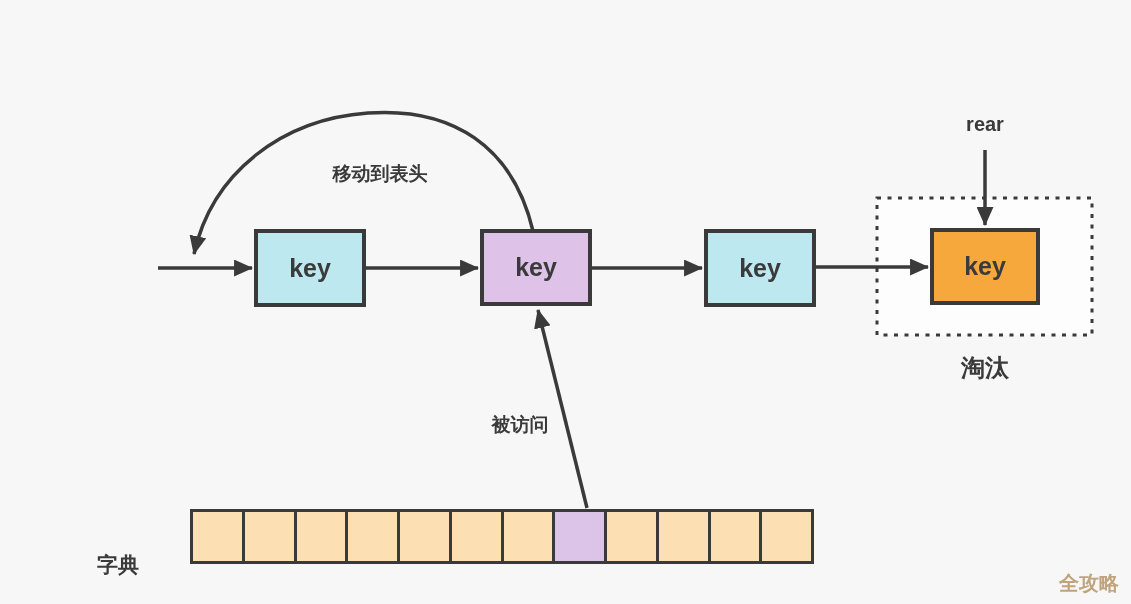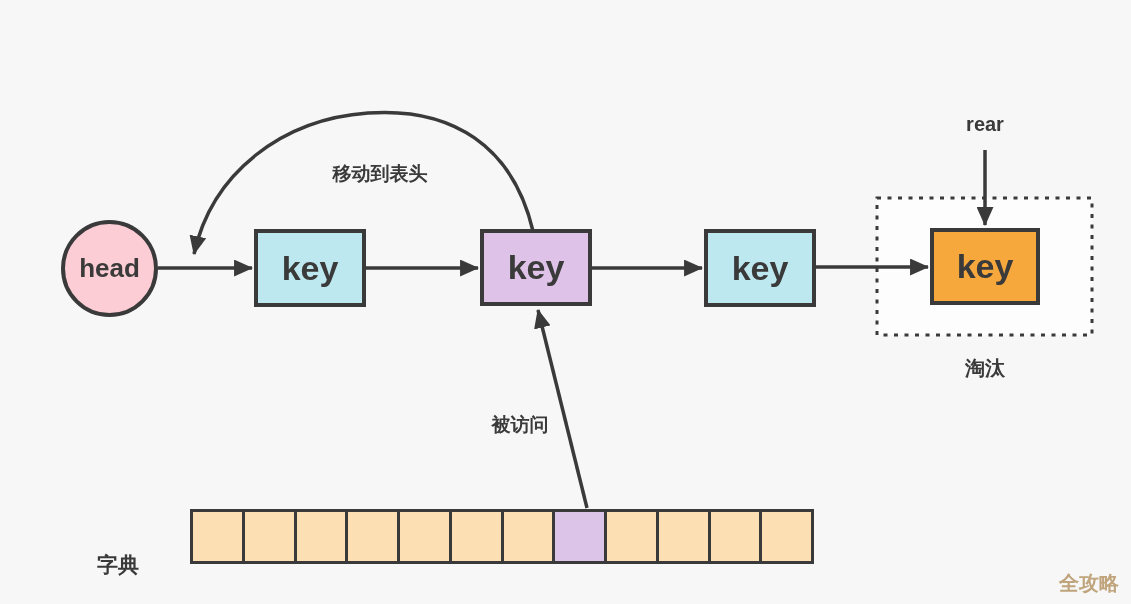--- a/index.html
+++ b/index.html
@@ -25,37 +25,37 @@
   .dotted-rect { fill: var(--dotted-fill); stroke: var(--line); stroke-width: 3; stroke-dasharray: 4 6.5; }
   .arrow { stroke: var(--line); stroke-width: 3.5; fill: none; }
   .arrowhead-fill { fill: var(--line); }
 
   .shapes { position: absolute; left: 0; top: 0; width: 100%; height: 100%; z-index: 2; }
 
   .node {
     position: absolute;
     display: flex; align-items: center; justify-content: center;
     border: 4px solid var(--line);
-    font-weight: bold; font-size: 34px; color: var(--line);
+    font-weight: bold; font-size: 25px; color: var(--line);
   }
   #head-node  { left: 61px;  top: 220px; width: 97px;  height: 97px; border-radius: 50%; background: var(--pink); font-size: 26px; }
   #key-node-1 { left: 254px; top: 229px; width: 112px; height: 78px; background: var(--cyan); }
   #key-node-2 { left: 480px; top: 229px; width: 112px; height: 77px; background: var(--purple); }
   #key-node-3 { left: 704px; top: 229px; width: 112px; height: 78px; background: var(--cyan); }
   #key-node-4 { left: 930px; top: 228px; width: 110px; height: 77px; background: var(--orange); }
 
   .diagram-label {
     position: absolute;
     transform: translate(-50%, -50%);
     font-weight: bold; color: var(--line);
     white-space: nowrap;
   }
   #label-move-to-head { left: 380px; top: 158px; font-size: 19px; margin-top: 16px; }
   #label-rear         { left: 985px; top: 124px; font-size: 20px; text-align: right; }
-  #label-evicted      { left: 985px; top: 368px; font-size: 20px; }
+  #label-evicted      { left: 985px; top: 368px; font-size: 24px; }
   #label-accessed     { left: 520px; top: 425px; font-size: 19px; }
   #label-dictionary   { left: 118px; top: 540px; font-size: 21px; margin-top: 25px; }
 
   #dict-array {
     position: absolute; left: 190px; top: 509px;
     width: 624px; height: 55px;
     border: 3px solid var(--line);
     display: flex;
   }
   .dict-cell { flex: 1; background: var(--cell); border-right: 3px solid var(--line); }
@@ -72,23 +72,20 @@
 <body>
 
 <div id="stage">
 
   <svg class="layer under">
     <rect class="dotted-rect" x="877" y="198" width="215" height="137"></rect>
   </svg>
 
   <div class="shapes">
 
-    <div class="node" id="head-node">
-      <span>head</span>
-    </div>
 
     <div class="node" id="key-node-1">
       <span>key</span>
     </div>
     <div class="node" id="key-node-2">
       <span>key</span>
     </div>
     <div class="node" id="key-node-3">
       <span>key</span>
     </div>

